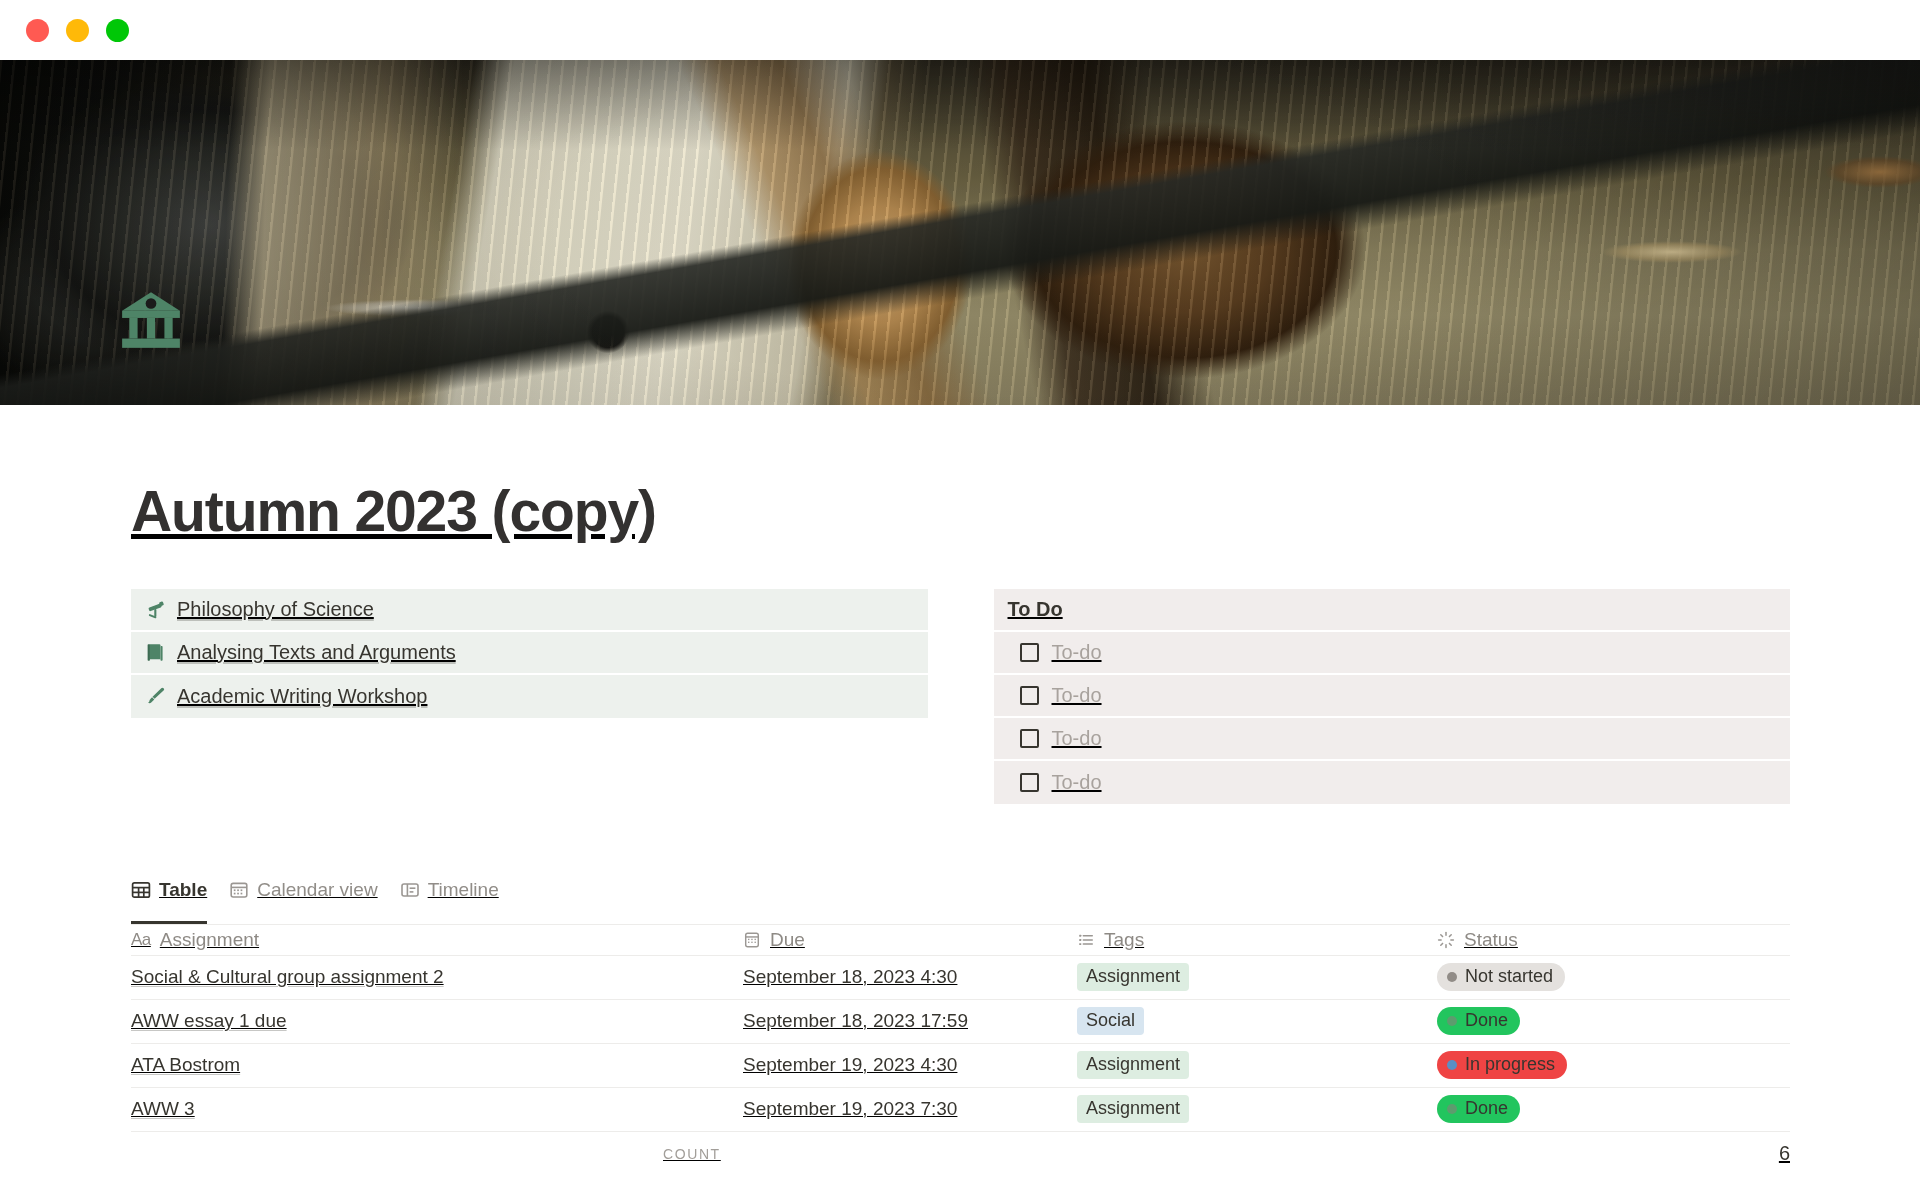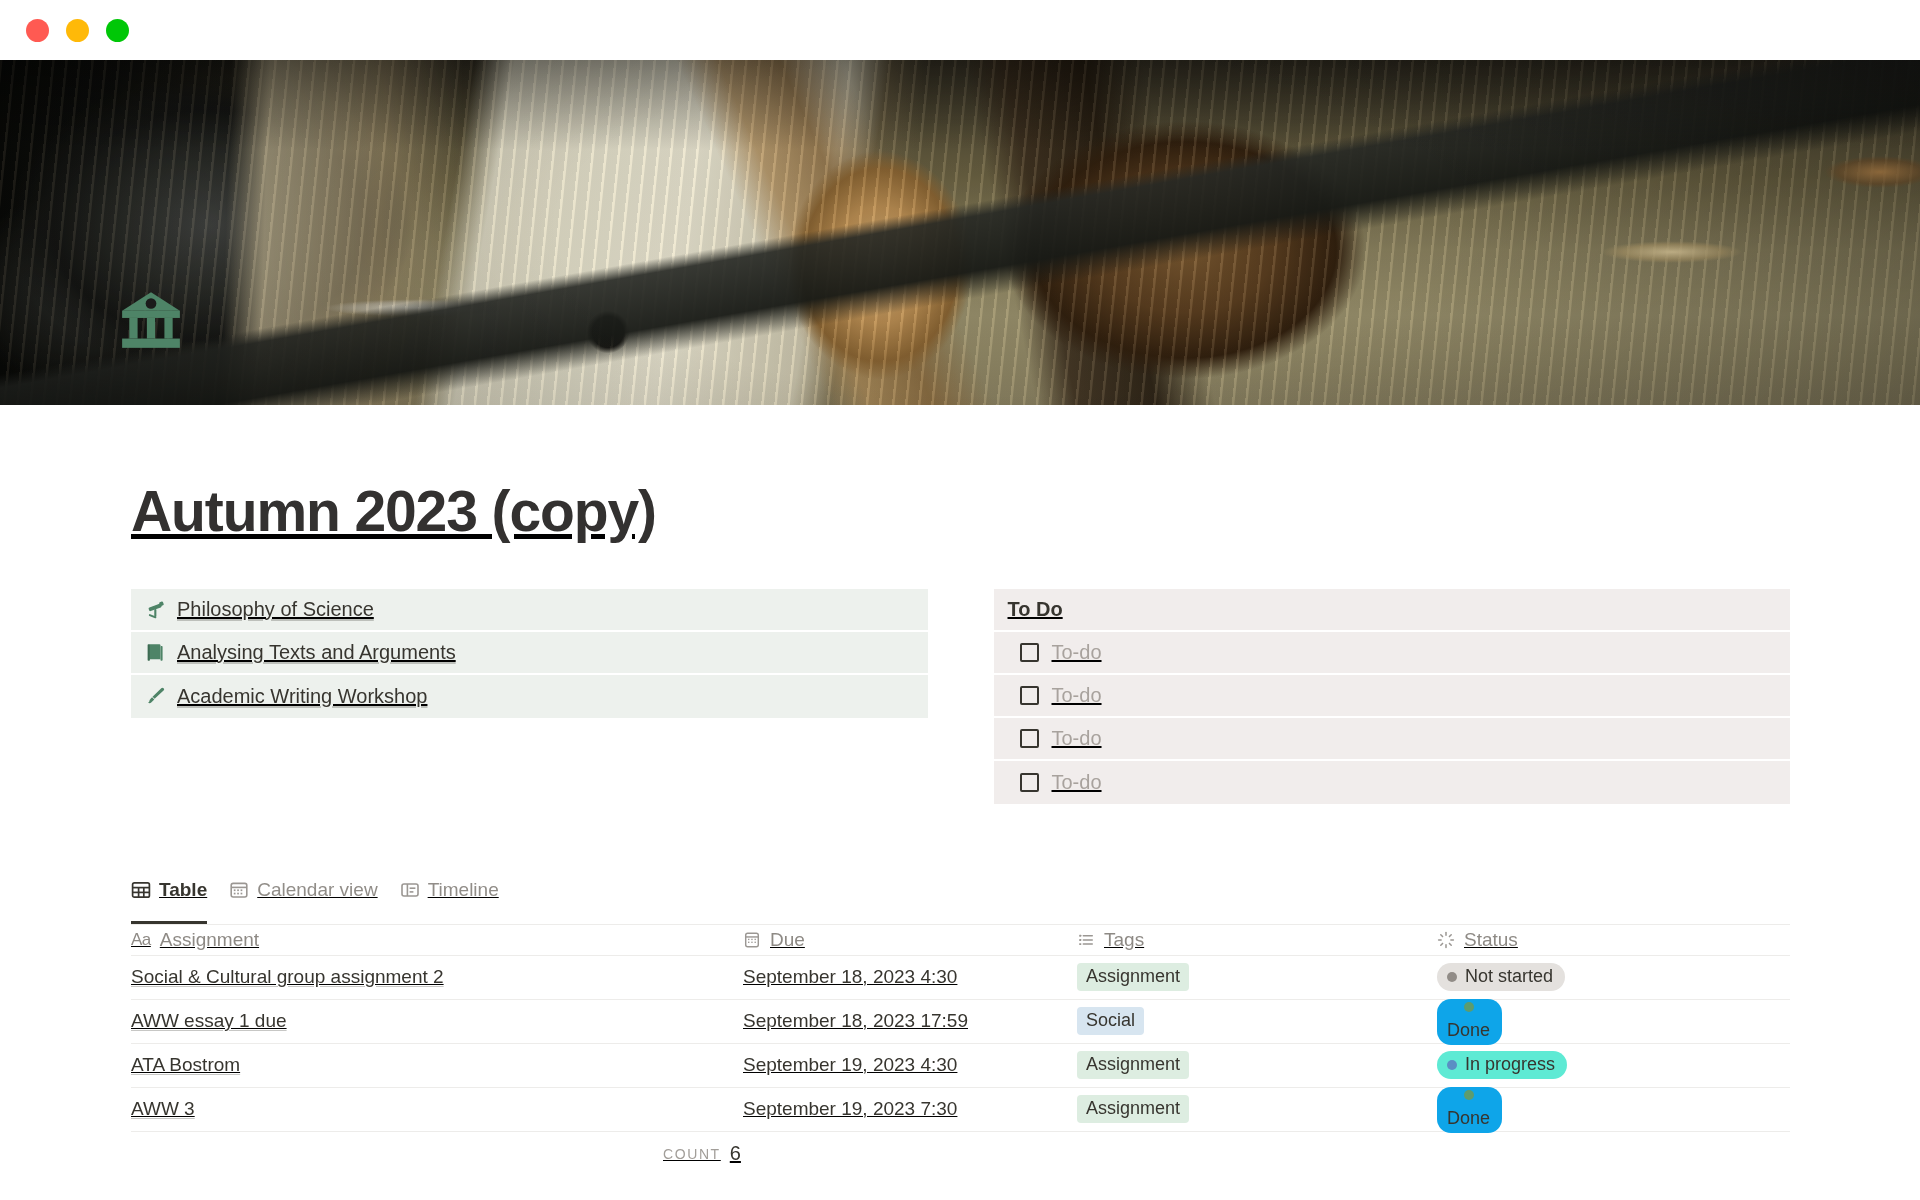--- a/index.html
+++ b/index.html
@@ -277,30 +277,30 @@
   }
   .status-pill .bullet {
     width: 10px;
     height: 10px;
     border-radius: 50%;
     flex: none;
     display: block;
   }
   .st-notstarted { background: #E4E1DE; }
   .st-notstarted .bullet { background: #918C87; }
-  .st-done       { background: #0ea5e9; flex-direction: column; }
+  .st-done       { background: #22c55e; }
   .st-done       .bullet { background: #5D9C6E; }
-  .st-inprogress { background: #5eead4; }
+  .st-inprogress { background: #ef4444; }
   .st-inprogress .bullet { background: #5B8FC4; }
 
   .db-count {
     height: 44px;
     display: flex;
     align-items: center;
-    justify-content: flex-start;
+    justify-content: space-between;
     padding-left: 532px;
     gap: 9px;
   }
   .count-label {
     font-size: 14px;
     color: #A29E99;
     letter-spacing: 1.6px;
     text-transform: uppercase;
   }
   .count-value {

